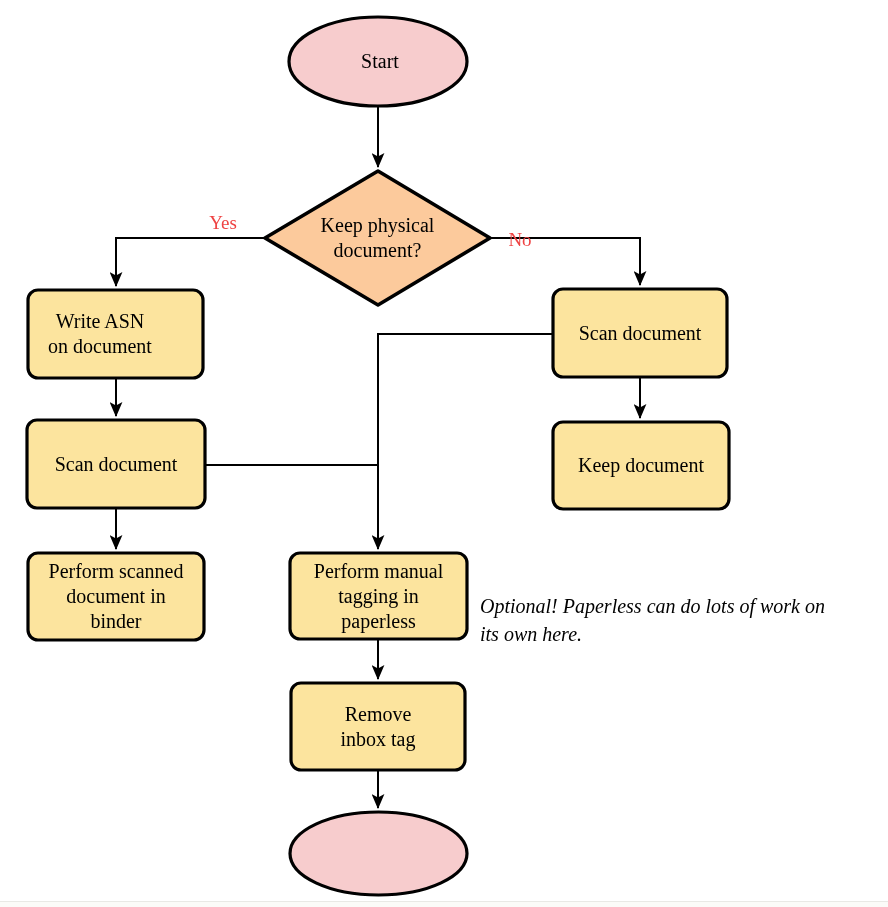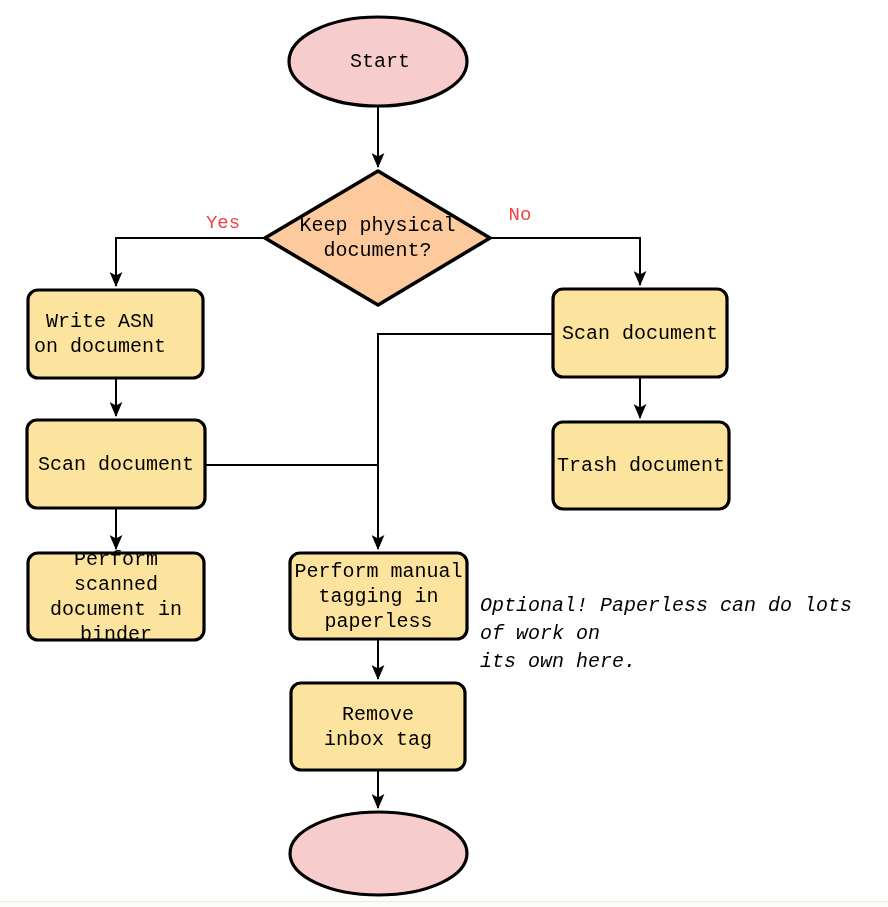--- a/index.html
+++ b/index.html
@@ -1,21 +1,21 @@
 <!DOCTYPE html>
 <html><head>
 <meta charset="utf-8">
 <style>
   html, body { margin: 0; padding: 0; background: #ffffff; }
   #canvas {
     position: relative;
     width: 888px;
     height: 907px;
     background: #ffffff;
-    font-family: Liberation Mono, monospace;
+    font-family: Liberation Serif, serif;
     color: #000000;
     overflow: hidden;
   }
   #shapes {
     position: absolute;
     left: 0; top: 0;
   }
   .labels { position: absolute; left: 0; top: 0; width: 100%; height: 100%; }
   .node-label {
     position: absolute;
@@ -62,21 +62,21 @@
   .lbl-decision   { left: 265px; top: 173px; width: 225px; height: 130px; }
   .lbl-write-asn  { left: 28px;  top: 290px; width: 144px; height: 88px; }
   .lbl-scan-left  { left: 27px;  top: 420px; width: 178px; height: 88px; }
   .lbl-archive    { left: 28px;  top: 553px; width: 176px; height: 87px; }
   .lbl-scan-right { left: 553px; top: 289px; width: 174px; height: 88px; }
   .lbl-trash      { left: 553px; top: 422px; width: 176px; height: 87px; }
   .lbl-perform    { left: 290px; top: 553px; width: 177px; height: 86px; }
   .lbl-remove     { left: 291px; top: 683px; width: 174px; height: 87px; }
   .lbl-end        { left: 290px; top: 812px; width: 177px; height: 83px; }
   .lbl-yes        { left: 193px; top: 211px; width: 60px;  height: 24px; }
-  .lbl-no         { left: 490px; top: 203px; width: 60px;  height: 24px; }
+  .lbl-no         { left: 490px; top: 228px; width: 60px;  height: 24px; }
 </style>
 </head>
 <body>
 
 <div id="canvas">
 
   <svg id="shapes" width="888" height="907" viewBox="0 0 888 907" xmlns="http://www.w3.org/2000/svg">
     <defs>
       <marker id="arrow" viewBox="0 0 14 12" markerWidth="15" markerHeight="13" refX="13" refY="6" orient="auto" markerUnits="userSpaceOnUse">
         <path d="M0,0 L14,6 L0,12 L3.2,6 Z" fill="#000000"></path>
@@ -121,21 +121,21 @@
     <div class="node-label lbl-start">Start</div>
     <div class="node-label lbl-decision">Keep physical
 document?</div>
     <div class="node-label lbl-write-asn">Write ASN
 on document</div>
     <div class="node-label lbl-scan-left">Scan document</div>
     <div class="node-label lbl-archive">Perform scanned
 document in
 binder</div>
     <div class="node-label lbl-scan-right">Scan document</div>
-    <div class="node-label lbl-trash">Trash document</div>
+    <div class="node-label lbl-trash">Keep document</div>
     <div class="node-label lbl-perform">Perform manual
 tagging in
 paperless</div>
     <div class="node-label lbl-remove">Remove
 inbox tag</div>
 
     <div class="edge-label lbl-yes">Yes</div>
     <div class="edge-label lbl-no">No</div>
 
     <div class="annotation">Optional! Paperless can do lots of work on

